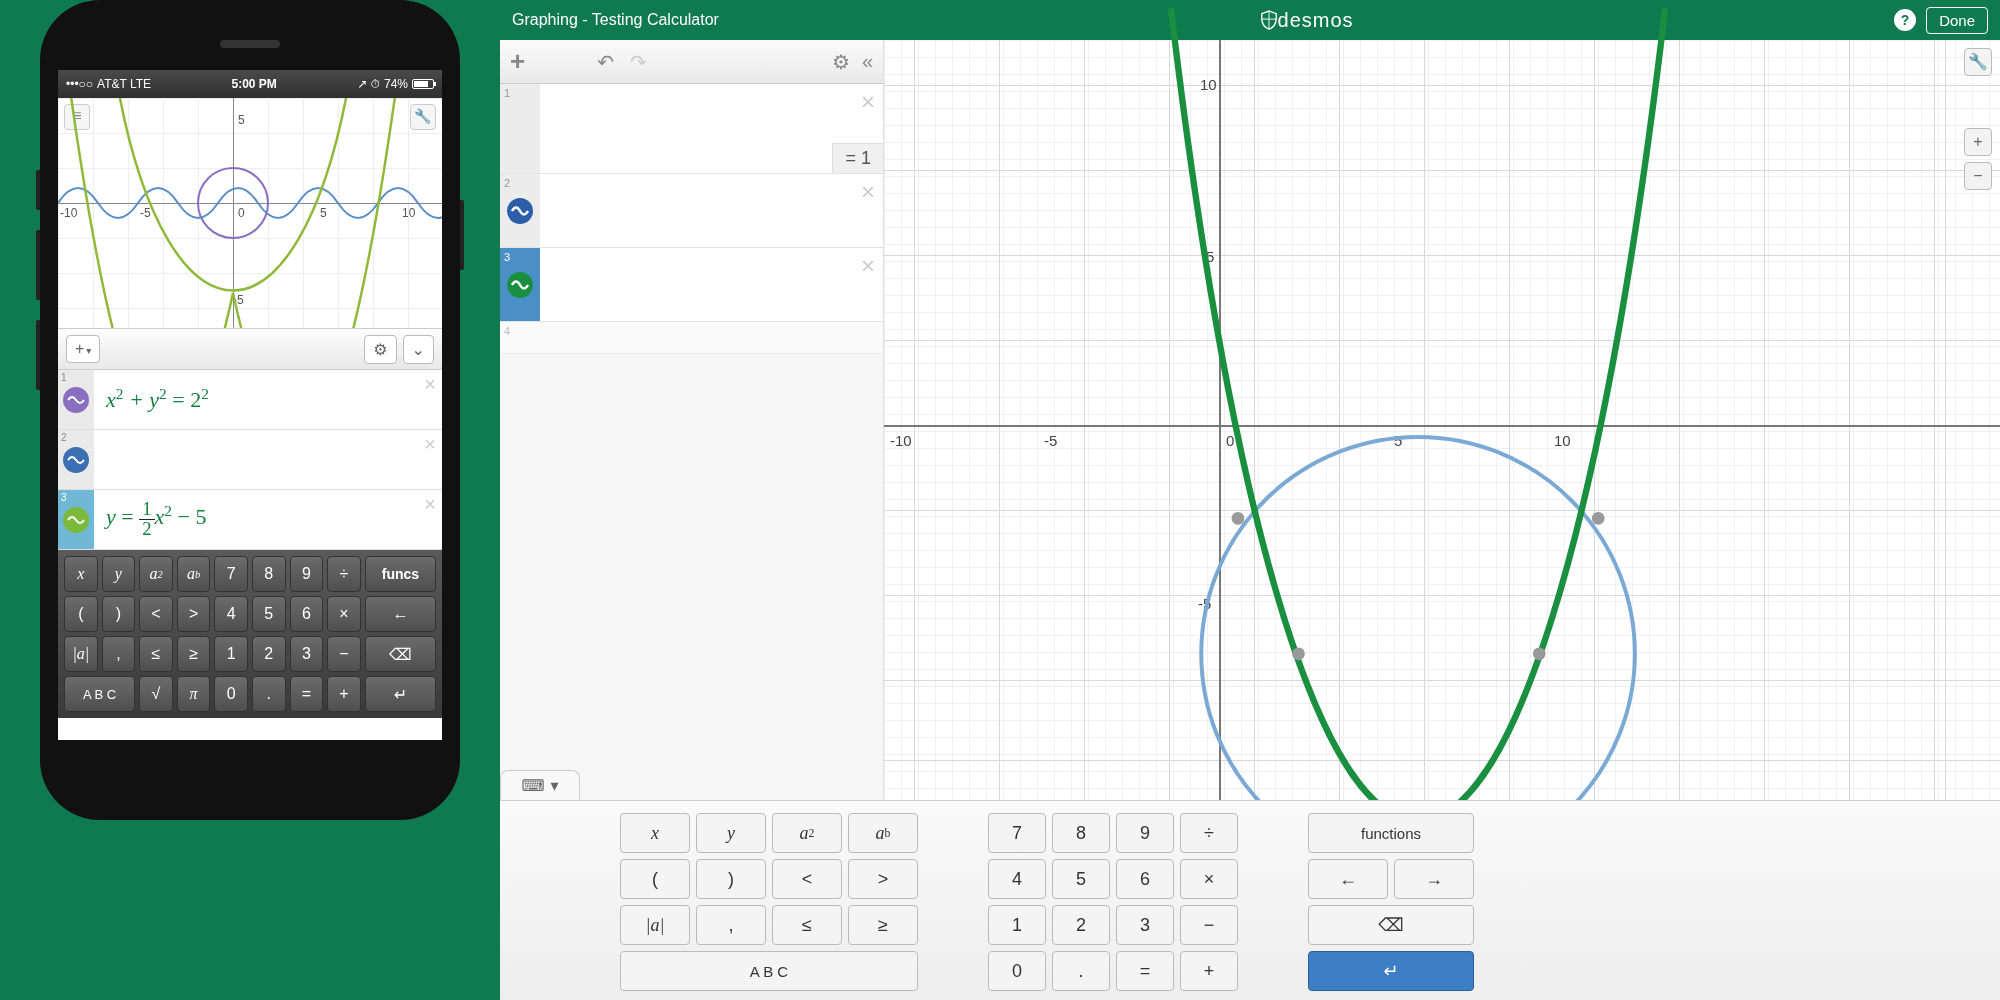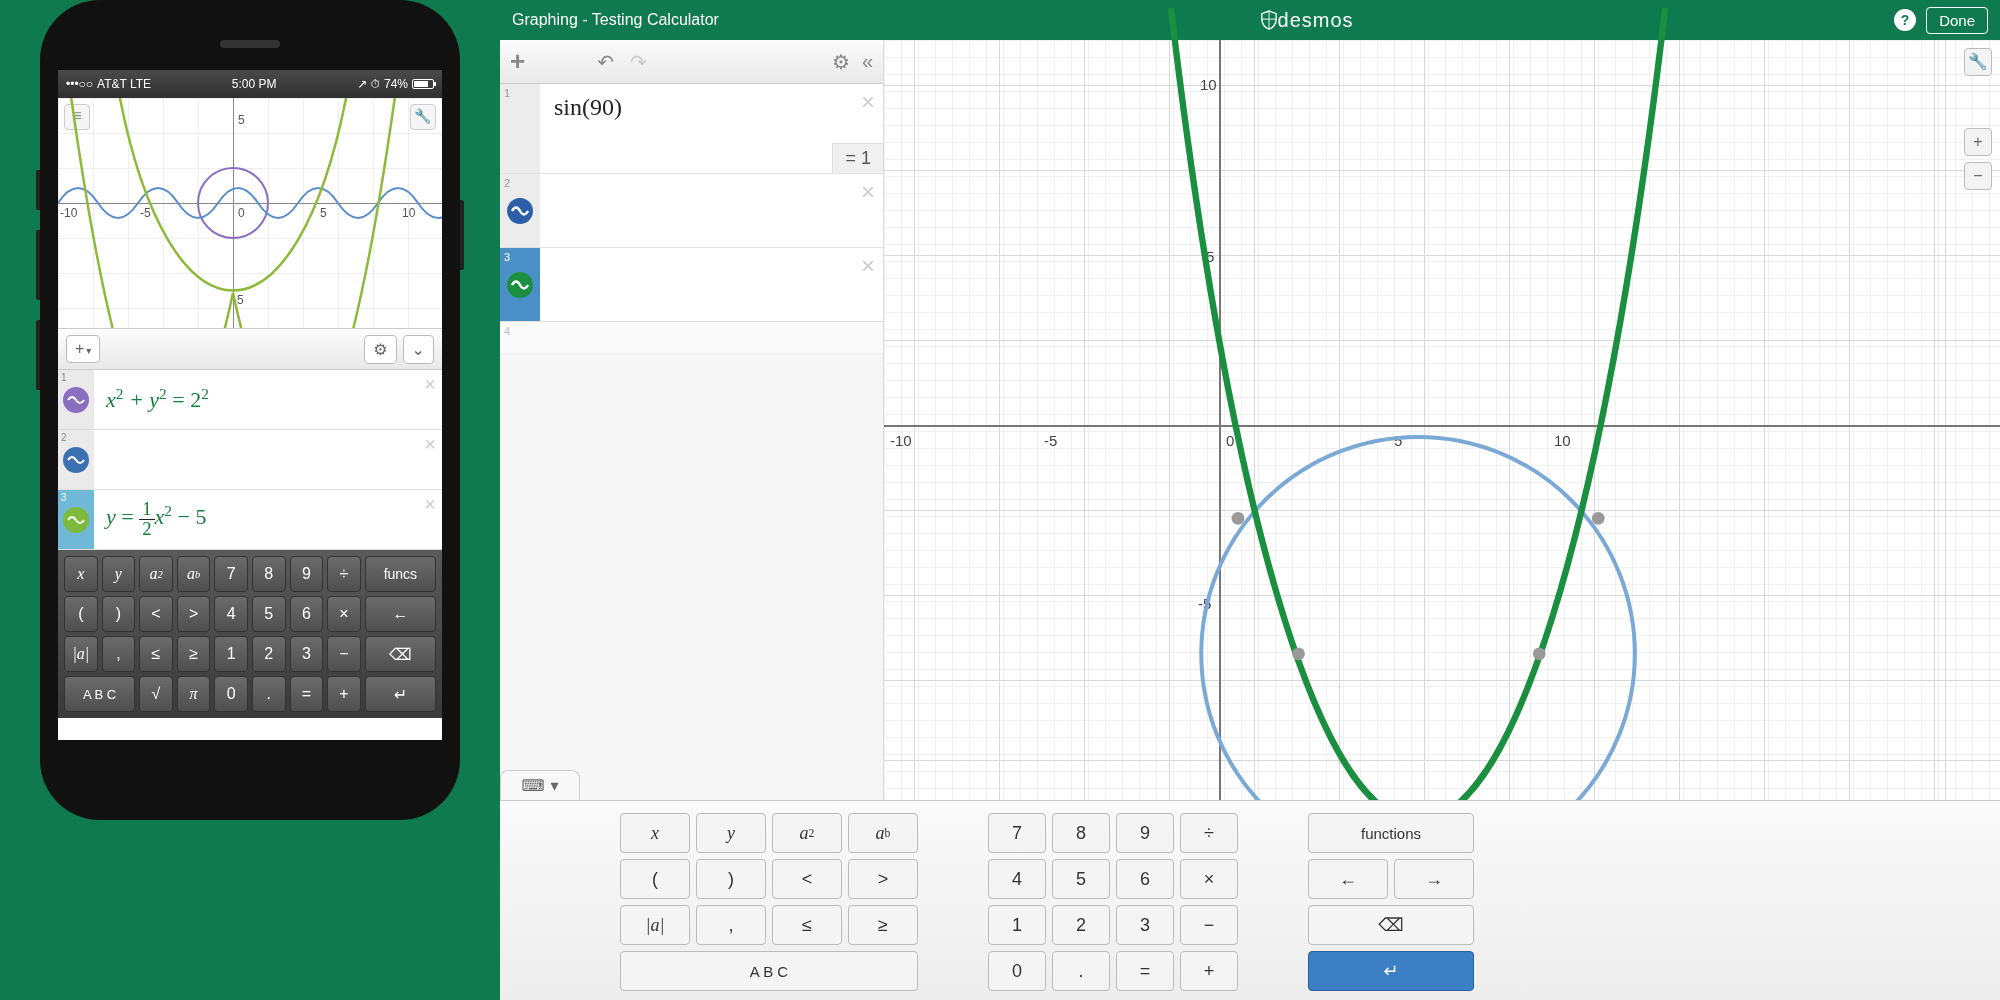--- a/index.html
+++ b/index.html
@@ -10,21 +10,21 @@
   .phone { width: 100%; height: 100%; background: #111; border-radius: 60px; padding: 70px 18px 80px 18px; position: relative; }
   .phone-speaker { position: absolute; top: 40px; left: 50%; transform: translateX(-50%); width: 60px; height: 8px; background: #333; border-radius: 4px; }
   .phone-screen { width: 100%; height: 100%; background: #fff; position: relative; overflow: hidden; }
   .phone-btn-left { position: absolute; left: -4px; top: 170px; width: 4px; height: 40px; background: #222; border-radius: 2px 0 0 2px; }
   .phone-btn-left2 { position: absolute; left: -4px; top: 230px; width: 4px; height: 70px; background: #222; border-radius: 2px 0 0 2px; }
   .phone-btn-left3 { position: absolute; left: -4px; top: 320px; width: 4px; height: 70px; background: #222; border-radius: 2px 0 0 2px; }
   .phone-btn-right { position: absolute; right: -4px; top: 200px; width: 4px; height: 70px; background: #222; border-radius: 0 2px 2px 0; }
   
   .status-bar { height: 28px; background: linear-gradient(#4a4a4a,#2f2f2f); display: flex; align-items: center; justify-content: space-between; padding: 0 8px; color: #fff; font-size: 12px; }
   .status-left, .status-right { display: flex; align-items: center; gap: 4px; }
-  .status-center { font-weight: normal; }
+  .status-center { font-weight: bold; }
   .batt { display: inline-block; width: 22px; height: 10px; border: 1px solid #fff; border-radius: 2px; position: relative; }
   .batt::after { content:''; position:absolute; right:-3px; top:2px; width:2px; height:4px; background:#fff; }
   .batt-fill { position:absolute; left:1px; top:1px; bottom:1px; width: 70%; background:#fff; }
   
   .phone-graph { height: 230px; position: relative; background:
     repeating-linear-gradient(to right, #eee 0 1px, transparent 1px 35px),
     repeating-linear-gradient(to bottom, #eee 0 1px, transparent 1px 35px),
     #fff;
   }
   .phone-graph .xaxis { position:absolute; left:0; right:0; top: 105px; height:1px; background:#888; }
@@ -51,21 +51,21 @@
   .expr-text .rm { font-style: normal; }
   .expr-text .frac { display:inline-block; text-align:center; vertical-align:middle; font-size:0.85em; line-height:1; font-style:normal; }
   .expr-text .frac .n { display:block; border-bottom:1px solid #222; padding:0 3px; }
   .expr-text .frac .d { display:block; padding:0 3px; }
   .expr-close { position:absolute; top:4px; right:6px; color:#ccc; font-size:20px; line-height:1; }
   
   .phone-keypad { background: linear-gradient(#5a5a5a,#3a3a3a); padding:6px; display:grid; grid-template-columns: repeat(10, 1fr); gap:4px; }
   .pk { background: linear-gradient(#6b6b6b,#4f4f4f); border:1px solid #333; border-radius:4px; color:#fff; font-size:16px; height:36px; display:flex; align-items:center; justify-content:center; font-style:italic; font-family:"Times New Roman",serif; }
   .pk.rm { font-style:normal; font-family:Arial; }
   .pk.wide2 { grid-column: span 2; }
-  .pk.funcs { font-style:normal; font-family:Arial; font-size:14px; }
+  .pk.funcs { font-style:normal; font-family:Arial; font-size:14px;font-weight:bold; }
   .pk .sup { font-size:0.65em; vertical-align:super; }
   
   
   .desktop { position:absolute; left: 500px; top:0; right:0; bottom:0; background:#d946ef; display:flex; flex-direction:column; }
   .header { height:40px; background:#0f7a4f; color:#fff; display:flex; align-items:center; padding:0 12px; justify-content:space-between; }
   .header-left { font-size:16px; }
   .header-center { display:flex; align-items:center; font-size:20px; }
   .header-right { display:flex; align-items:center; gap:10px; }
   .done-btn { border:1px solid #fff; background:transparent; color:#fff; padding:4px 12px; border-radius:4px; font-size:15px; }
   .help-btn { width:22px; height:22px; border-radius:50%; background:#fff; color:#0f7a4f; text-align:center; line-height:22px; font-weight:bold; font-size:14px; }
@@ -294,21 +294,20 @@
           <span class="ico">⚙</span>
           <span class="ico">«</span>
         </div>
       </div>
 
       <div class="d-exprs">
         <div class="d-expr" style="min-height:90px">
           <div class="tab">
               <span class="idx">1</span>
             </div>
-          <div class="body rm"><span>sin(90)</span></div>
           <div class="result">= 1</div>
           <div class="close">×</div>
         </div>
         <div class="d-expr">
           <div class="tab">
               <span class="idx">2</span>
             <span class="wave-icon wave" style="background:#2d5fa8">
                 <svg viewBox="0 0 20 20">
                   <path d="M2 10 Q6 3 10 10 T18 10" fill="none" stroke="#fff" stroke-width="2.5"></path>
                 </svg>

